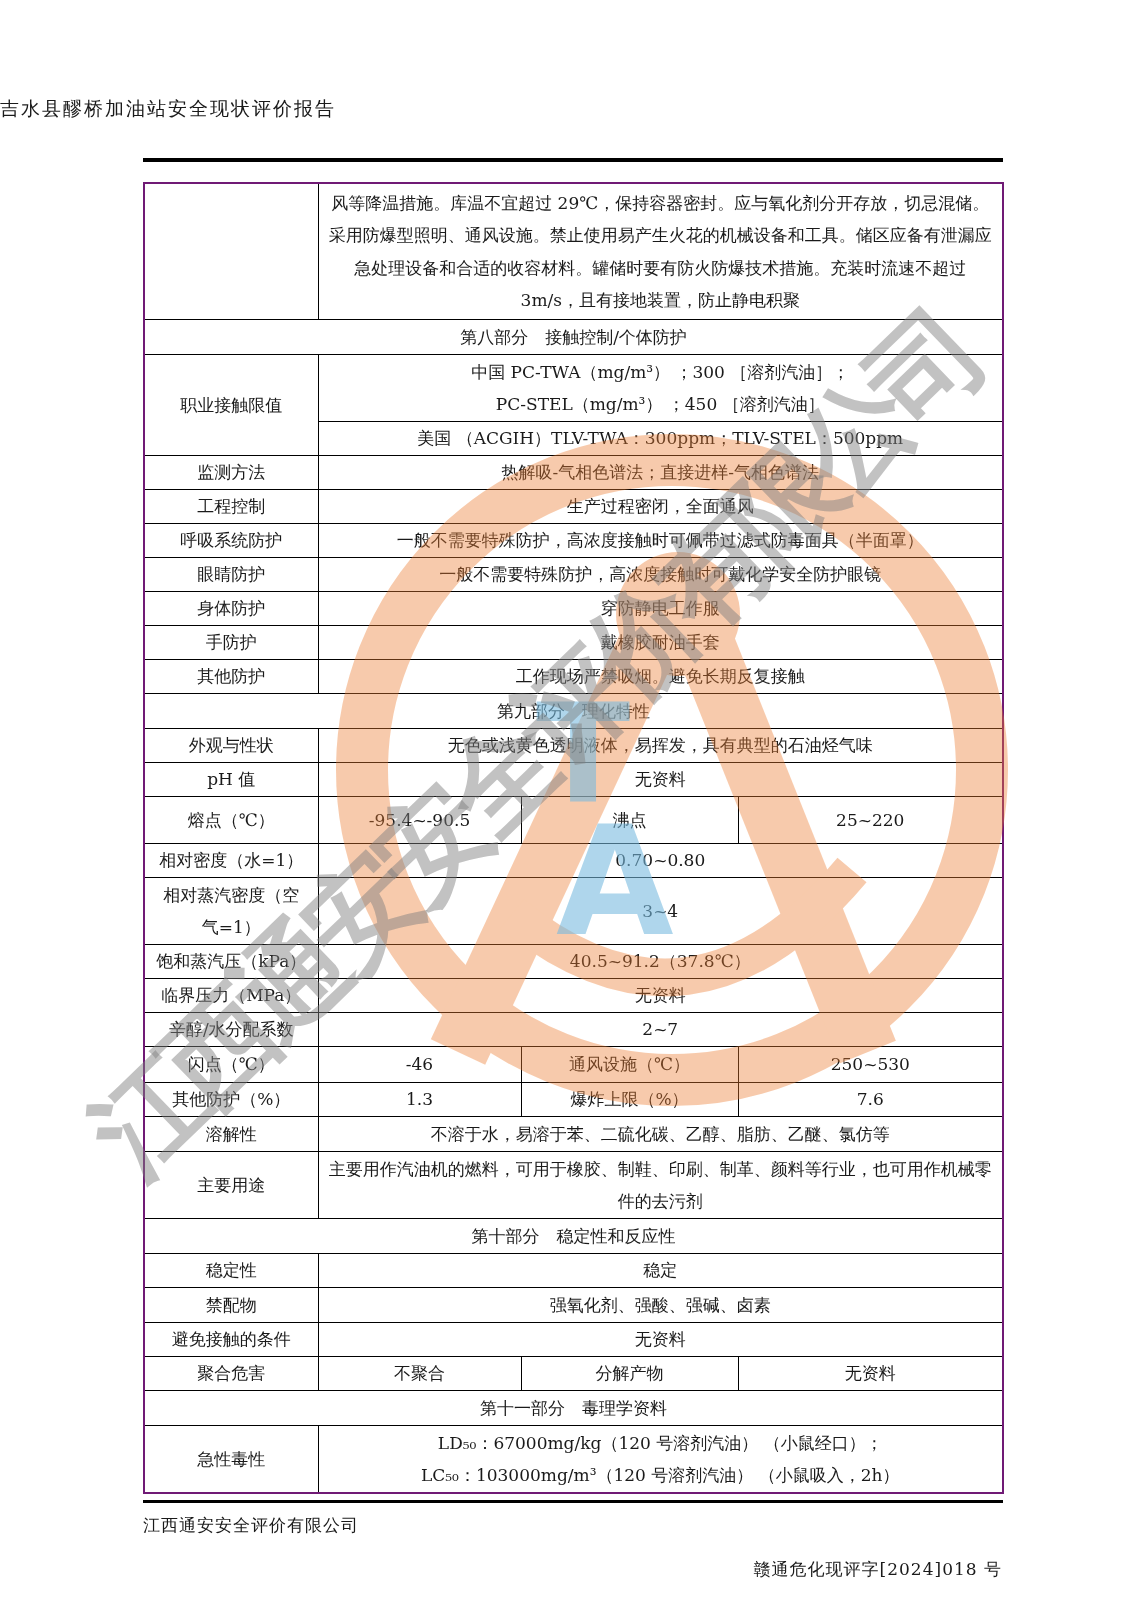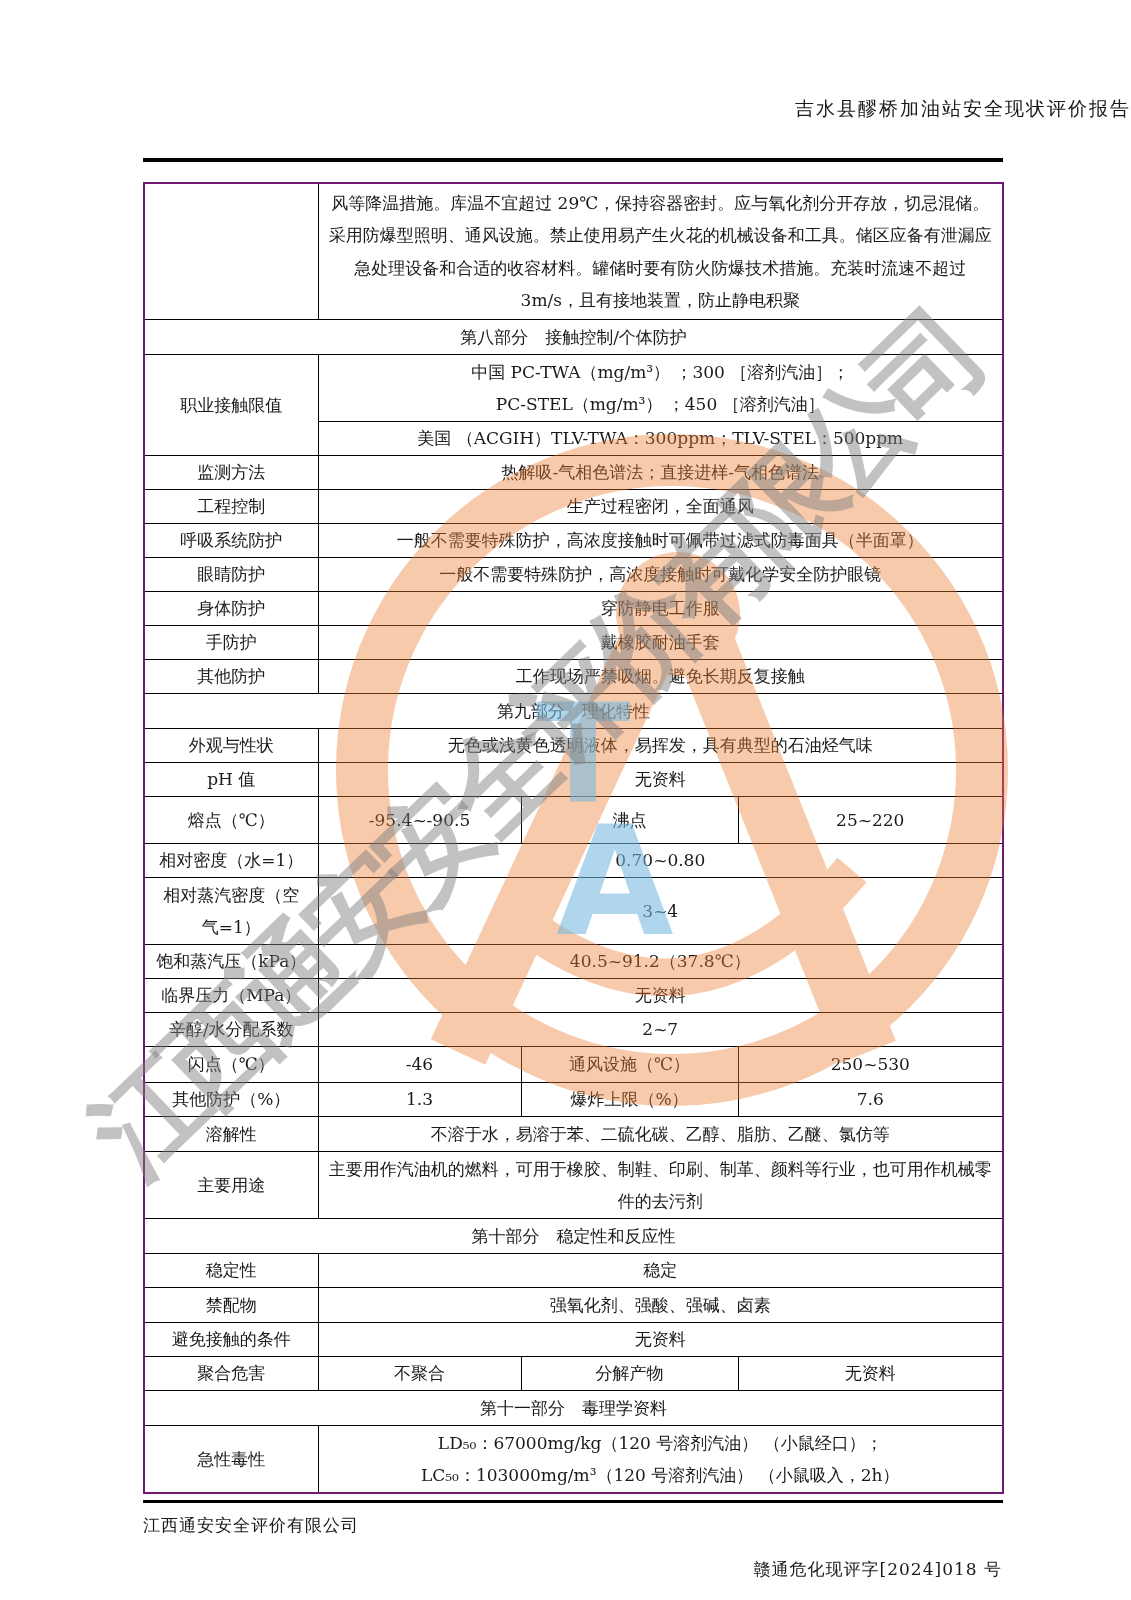--- a/index.html
+++ b/index.html
@@ -7,21 +7,21 @@
     position:relative;
     width:1131px;height:1600px;
     background:#ffffff;
     margin:0 auto;
     overflow:hidden;
     font-family:"DejaVu Serif","Liberation Serif",serif;
     color:#1a1a1a;
   }
   .doc-title{
     position:absolute;top:96px;left:0;right:0;
-    text-align:right;font-size:19px;letter-spacing:2px;
+    text-align:left;font-size:19px;letter-spacing:2px;
   }
   .rule{position:absolute;left:143px;width:860px;background:#000;}
   .rule-top{top:158px;height:4px;}
   .rule-bottom{top:1500px;height:3px;}
   .msds{
     position:absolute;left:143px;top:170px;width:860px;
     border-collapse:collapse;table-layout:fixed;
     font-size:17px;
   }
   .msds td{

